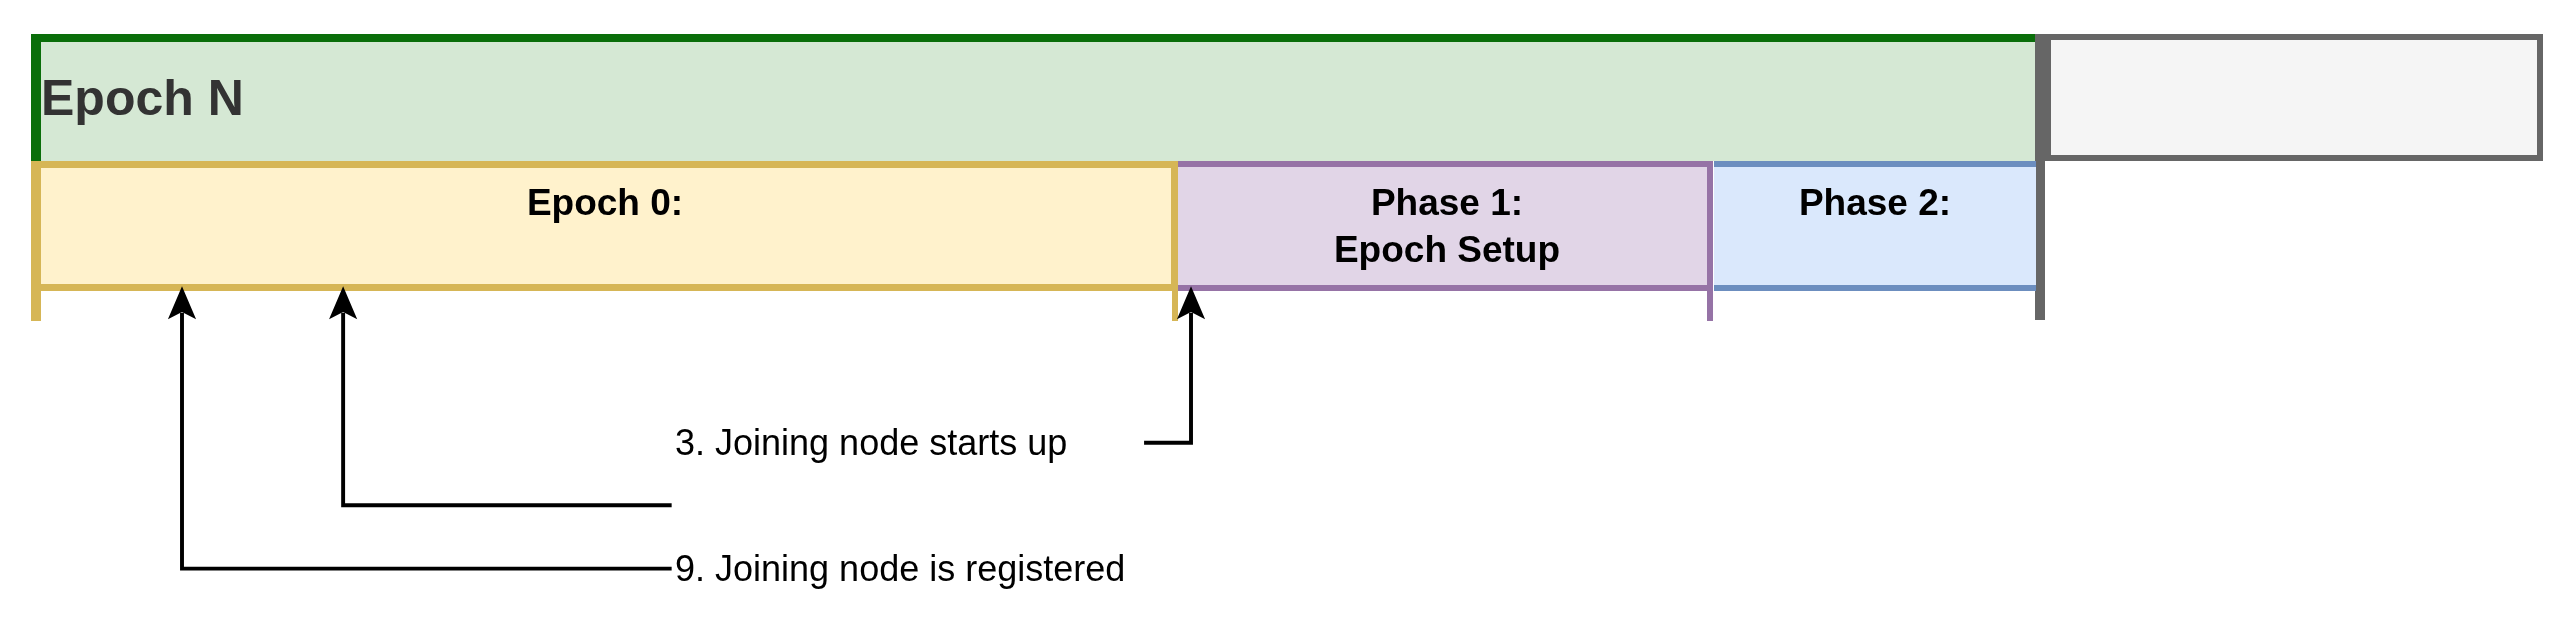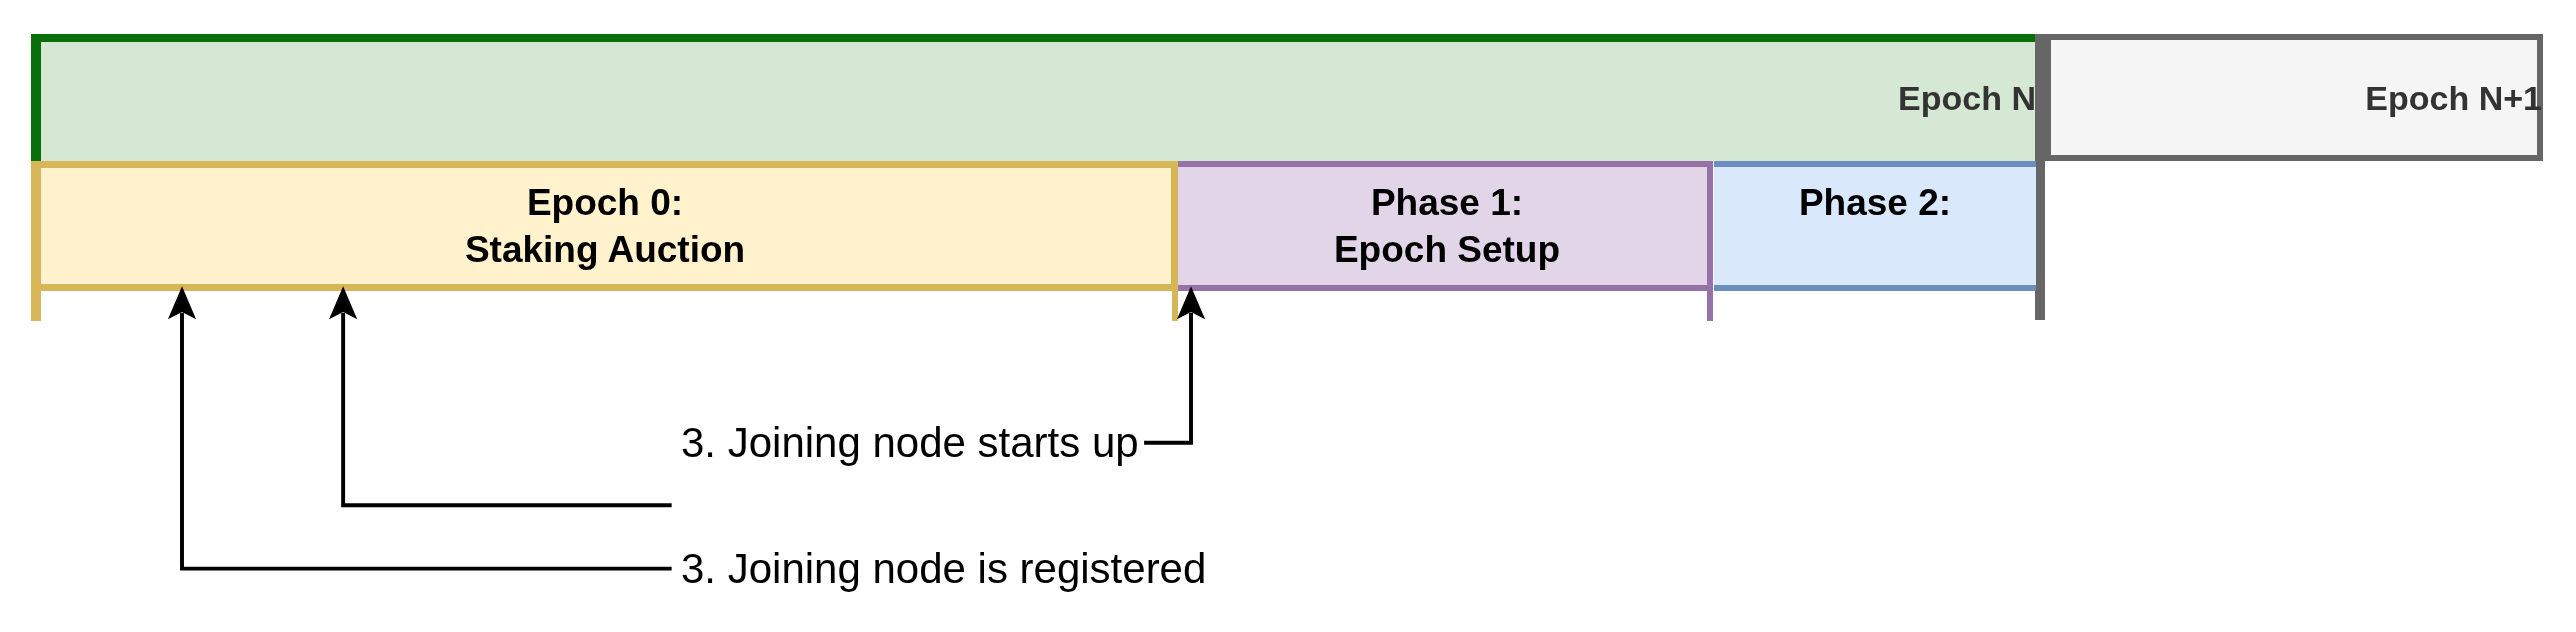--- a/index.html
+++ b/index.html
@@ -20,22 +20,22 @@
     border-top:8.6px solid var(--epoch-n-border);
     border-left:10.2px solid var(--epoch-n-border);
   }
   .epoch-next{
     left:2045px; top:34px; width:498px; height:127px;
     background:var(--epoch-next-fill);
     border:6.3px solid var(--epoch-next-border);
   }
   .epoch-label{
     top:74px; height:49px; line-height:49px;
-    font-size:34px; font-weight:bold; color:var(--epoch-text);
-    text-align:right; white-space:nowrap;
+    font-size:50px; font-weight:bold; color:var(--epoch-text);
+    text-align:left; white-space:nowrap;
   }
   .epoch-label.n   {left:41px;   width:1995px;}
   .epoch-label.next{left:2051px; width:491px;}
 
   
   .phase0{
     left:31px; top:161px; width:1147px; height:130px;
     background:var(--phase0-fill);
     border:7px solid var(--phase0-border);
     border-left-width:10.2px;
@@ -66,47 +66,45 @@
   .ext.yellow-right{left:1172px; width:6.3px;  background:var(--phase0-border);}
   .ext.purple      {left:1707px; width:6.3px;  background:var(--phase1-border);}
 
   
   .divider{left:2035px; top:34px; width:10.2px; height:286px; background:var(--divider);}
 
   
   svg.connectors{left:0; top:0; width:2576px; height:632px; pointer-events:none;}
   .event-label{
     left:675px; transform:translateY(-50%);
-    font-size:42px; color:var(--connector); white-space:nowrap;margin-left:6px;
+    font-size:36px; color:var(--connector); white-space:nowrap;
   }
   .event-label.e3{top:443px;}
   .event-label.e2{top:505px;}
   .event-label.e1{top:569px;}
 </style>
 </head>
 <body>
 
 <div class="canvas">
 
   <div class="abs epoch-n"></div>
 
   <div class="abs epoch-next"></div>
 
   <div class="abs divider"></div>
 
   <div class="abs epoch-label n">Epoch N</div>
-  <div class="abs epoch-label next">Epoch N+1</div>
 
   <div class="abs phase0"></div>
   <div class="abs phase1"></div>
   <div class="abs phase2"></div>
 
   <div class="abs phase-label p0">
     <div>Epoch 0:</div>
-    <div>Staking Auction</div>
   </div>
   <div class="abs phase-label p1">
     <div>Phase 1:</div>
     <div>Epoch Setup</div>
   </div>
   <div class="abs phase-label p2">
     <div>Phase 2:</div>
   </div>
 
   <div class="abs ext yellow-left"></div>
@@ -119,16 +117,16 @@
     <polygon points="232,366 250,408 232,399 214,408" fill="#000"></polygon>
 
     <path d="M438 400 V646 H858" fill="none" stroke="#000" stroke-width="5"></path>
     <polygon points="438,366 456,408 438,399 420,408" fill="#000"></polygon>
 
     <path d="M1522 400 V566 H1462" fill="none" stroke="#000" stroke-width="5"></path>
     <polygon points="1522,366 1540,408 1522,399 1504,408" fill="#000"></polygon>
   </svg>
 
   <div class="abs event-label e3">3. Joining node starts up</div>
-  <div class="abs event-label e1">3. Joining node is registered</div>
+  <div class="abs event-label e1">9. Joining node is registered</div>
 
 </div>
 
 
 </body></html>

